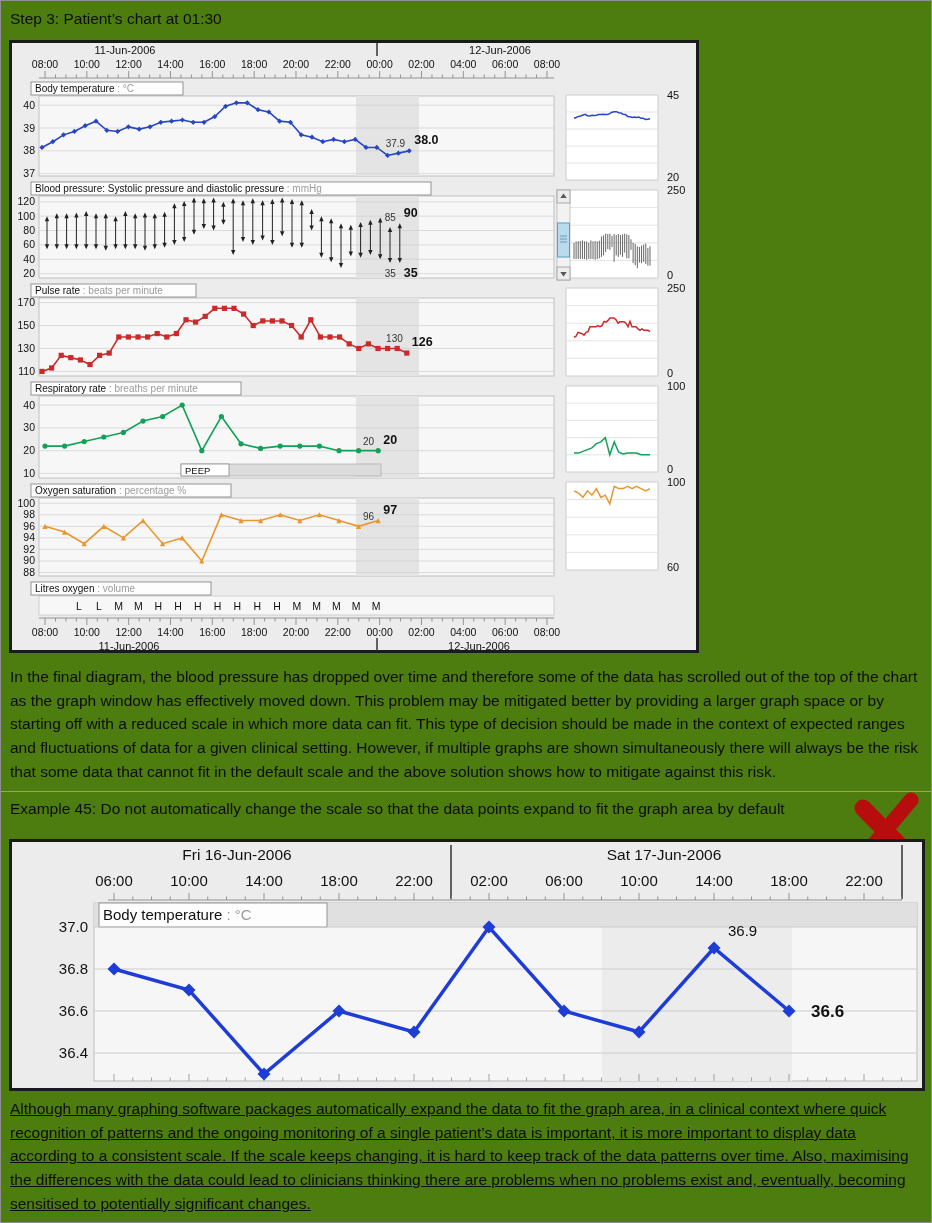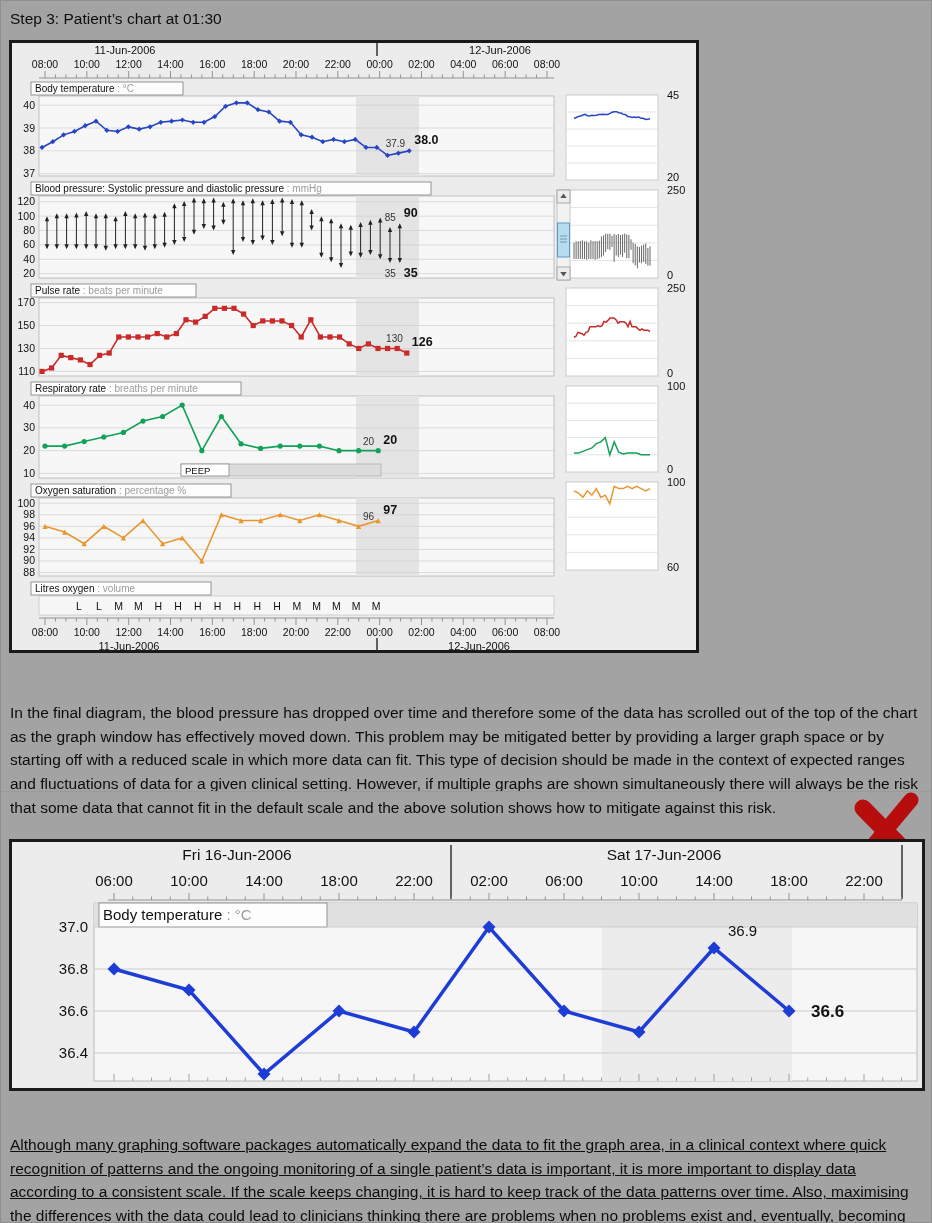--- a/index.html
+++ b/index.html
@@ -1,23 +1,23 @@
 <!DOCTYPE html>
 <html><head>
 <meta charset="utf-8">
 <style>
   html,body{margin:0;padding:0;background:#fff;}
-  .page{position:relative;width:932px;height:1223px;background:#a3a3a3;
+  .page{position:relative;width:932px;height:1223px;background:#4d7c0f;
         border:1px solid #8f8f8f;box-sizing:border-box;overflow:hidden;
         font-family:"Liberation Sans",sans-serif;color:#0d0d0d;}
   .step-title{position:absolute;left:9px;top:9px;font-size:15.5px;}
   .chartbox{position:absolute;}
   #chart1{left:8px;top:39px;width:690px;height:613px;}
   #chart2{left:8px;top:838px;width:916px;height:299px;}
-  .para{position:absolute;left:9px;width:915px;font-size:15.5px;line-height:23.7px;text-align:left;margin-top:36px;}
+  .para{position:absolute;left:9px;width:915px;font-size:15.5px;line-height:23.7px;text-align:left;}
   .para1{top:664px;}
   .para2{top:1096px;text-decoration:underline;}
   .divider{position:absolute;left:0;top:790px;width:932px;border-top:1px solid #9a9a9a;}
   .example-title{position:absolute;left:9px;top:799px;width:835px;font-size:15.5px;}
   .reject{position:absolute;left:846px;top:786px;}
   svg text{font-family:"Liberation Sans",sans-serif;}
 </style>
 </head>
 <body>
 
@@ -594,20 +594,21 @@
         <text x="496.13" y="596" font-size="10.5" text-anchor="middle" fill="#111" font-weight="normal">06:00</text>
         <text x="537.96" y="596" font-size="10.5" text-anchor="middle" fill="#111" font-weight="normal">08:00</text>
         <text x="120" y="610" font-size="11" text-anchor="middle" fill="#111" font-weight="normal">11-Jun-2006</text>
         <text x="470" y="610" font-size="11" text-anchor="middle" fill="#111" font-weight="normal">12-Jun-2006</text>
         <line x1="368" y1="598" x2="368" y2="611" stroke="#333" stroke-width="1.5"></line>
       </svg></div>
 
   <div class="para para1">In the final diagram, the blood pressure has dropped over time and therefore some of the data has scrolled out of the top of the chart as the graph window has effectively moved down. This problem may be mitigated better by providing a larger graph space or by starting off with a reduced scale in which more data can fit. This type of decision should be made in the context of expected ranges and fluctuations of data for a given clinical setting. However, if multiple graphs are shown simultaneously there will always be the risk that some data that cannot fit in the default scale and the above solution shows how to mitigate against this risk.</div>
 
   <div class="divider"></div>
+  <div class="example-title">Example 45: Do not automatically change the scale so that the data points expand to fit the graph area by default</div>
 
   <svg class="reject" width="82" height="84" viewBox="0 0 82 84">
     <path d="M16 21 L66 72" stroke="#b80d0d" stroke-width="17" stroke-linecap="round" fill="none"></path>
     <path d="M64 13 L13 74" stroke="#b80d0d" stroke-width="15" stroke-linecap="round" fill="none"></path>
   </svg>
 
   <div class="chartbox" id="chart2"><svg width="916" height="252" viewBox="0 0 916 252">
         <rect x="1.5" y="1.5" width="913" height="249" fill="#ececec" stroke="#1a1a1a" stroke-width="3"></rect>
         <text x="228" y="21" font-size="15.5" text-anchor="middle" fill="#111" font-weight="normal">Fri 16-Jun-2006</text>
         <text x="655" y="21" font-size="15.5" text-anchor="middle" fill="#111" font-weight="normal">Sat 17-Jun-2006</text>

